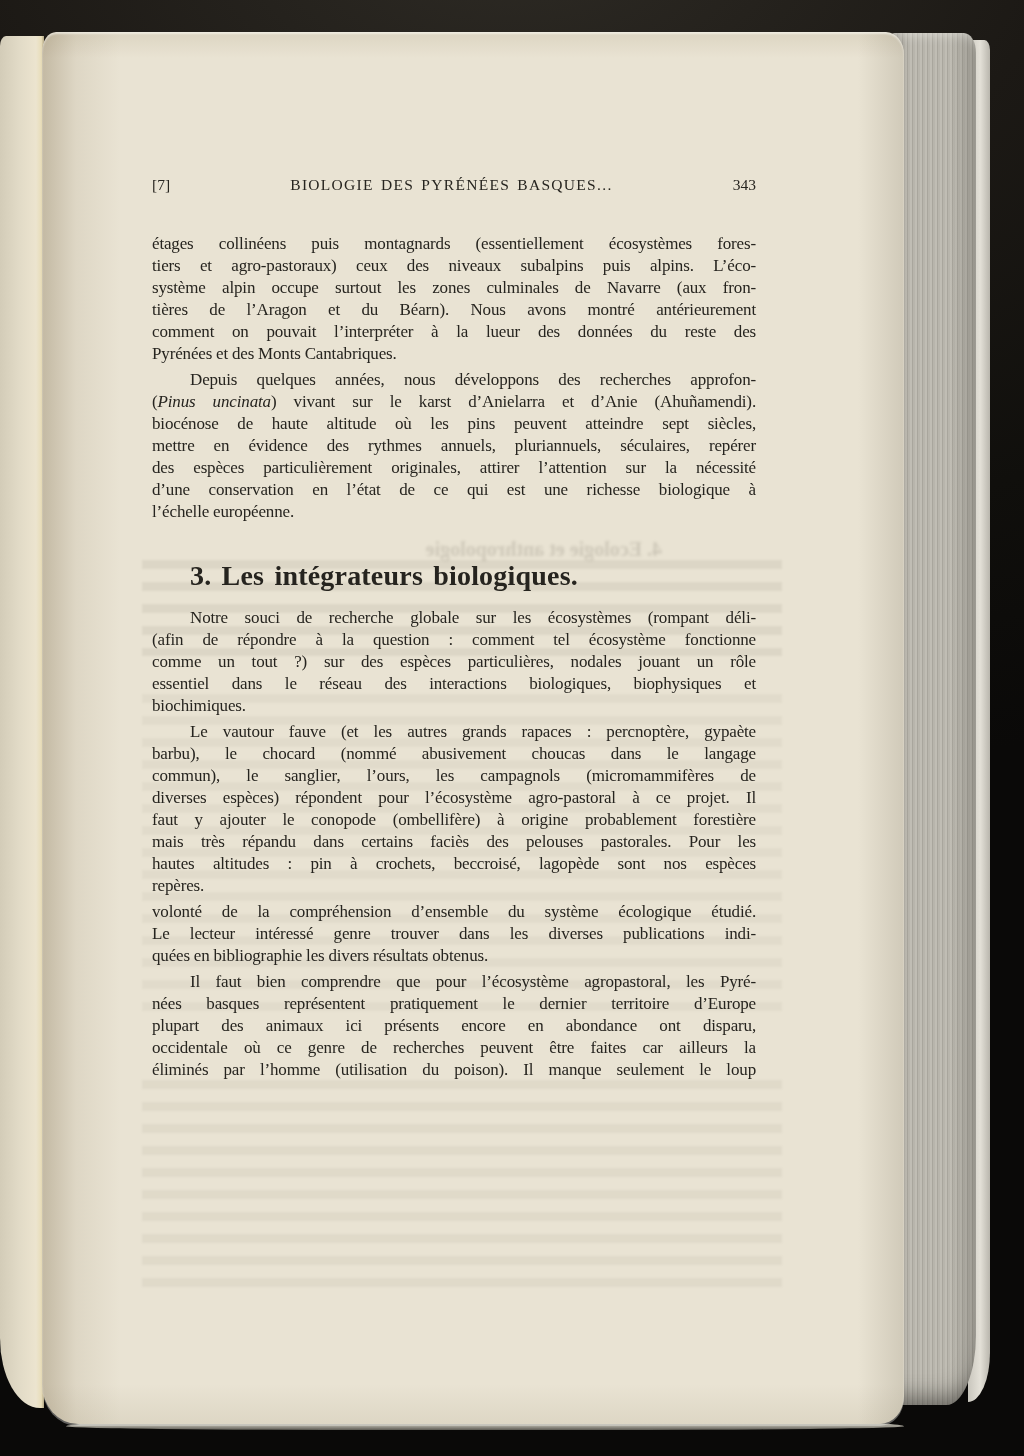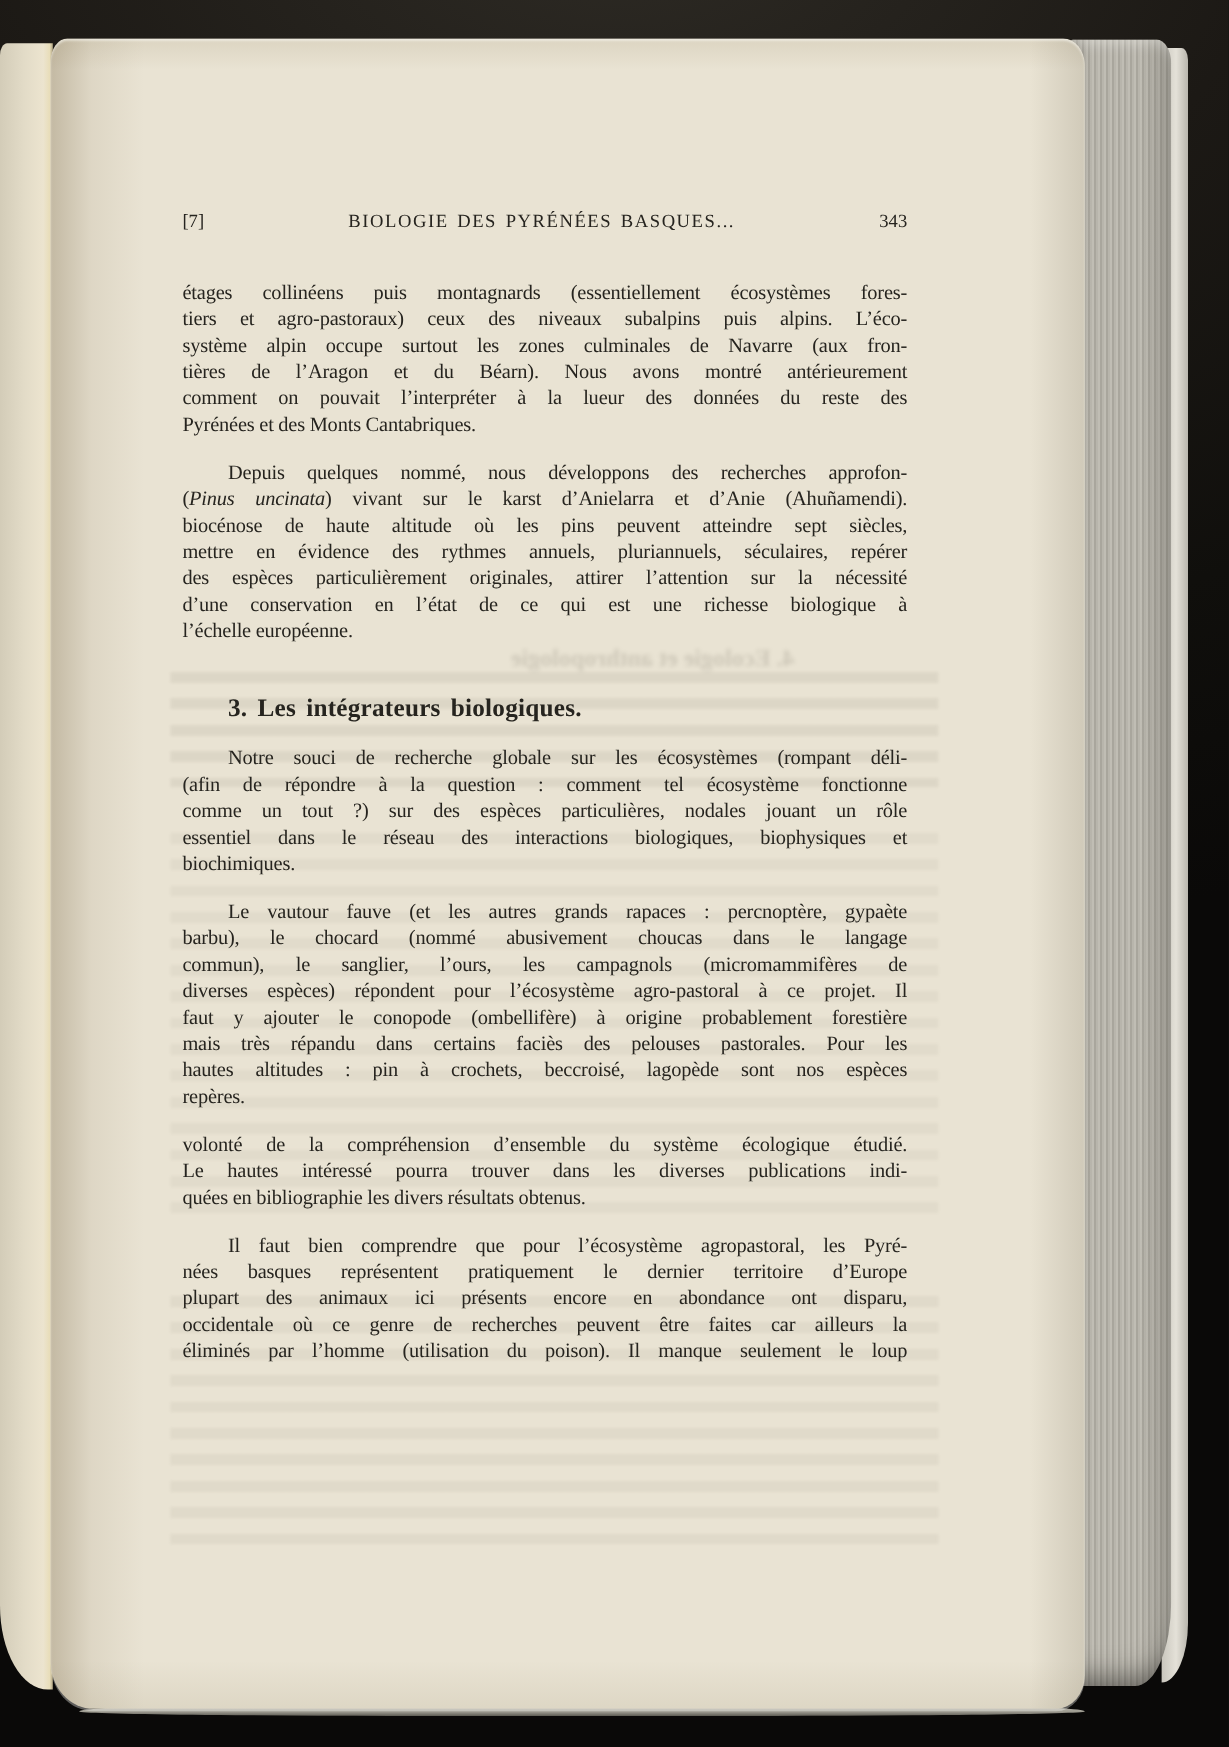--- a/index.html
+++ b/index.html
@@ -55,26 +55,26 @@
     left:100px;width:640px;opacity:.16;filter:blur(1.2px);
     background:repeating-linear-gradient(180deg, rgba(96,90,74,.55) 0 9px, rgba(96,90,74,0) 9px 22px);
   }
   .ghost-band.b1{top:528px;height:96px;}
   .ghost-band.b2{top:662px;height:330px;opacity:.10;}
   .ghost-band.b3{top:1048px;height:210px;opacity:.12;}
   
   .content{position:absolute;left:110px;top:0;width:604px;padding-top:144px;z-index:3;color:#26241f;}
   .runhead{display:flex;justify-content:space-between;align-items:baseline;height:20px;margin-bottom:37px;font-size:15.5px;}
   .runhead .title{letter-spacing:1.3px;word-spacing:2px;}
-  .para{margin-top:18px;font-size:17px;line-height:22px;}
+  .para{margin-top:4px;font-size:17px;line-height:22px;}
   .para .line{text-align:justify;text-align-last:justify;white-space:nowrap;letter-spacing:-0.15px;word-spacing:-0.2px;}
   .para .line.endline{text-align-last:left;}
   .para .line.indent{text-indent:38px;}
   .para.heading{margin-top:40px;margin-bottom:18px;}
-  .para.heading .line{font-weight:bold;font-size:21px;line-height:26px;text-align-last:left;letter-spacing:.2px;word-spacing:3px;}
+  .para.heading .line{font-weight:bold;font-size:28px;line-height:26px;text-align-last:left;letter-spacing:.2px;word-spacing:3px;}
   .it{font-style:italic;}
 </style>
 </head>
 <body>
 
 <div class="stage">
   <div class="facing-page"></div>
   <div class="fore-edge-sliver"></div>
   <div class="fore-edge"></div>
   <div class="bottom-edge"></div>
@@ -94,21 +94,21 @@
       <div>
           <div class="para">
             <div class="line">étages collinéens puis montagnards (essentiellement écosystèmes fores-</div>
             <div class="line">tiers et agro-pastoraux) ceux des niveaux subalpins puis alpins. L’éco-</div>
             <div class="line">système alpin occupe surtout les zones culminales de Navarre (aux fron-</div>
             <div class="line">tières de l’Aragon et du Béarn). Nous avons montré antérieurement</div>
             <div class="line">comment on pouvait l’interpréter à la lueur des données du reste des</div>
             <div class="line endline">Pyrénées et des Monts Cantabriques.</div>
           </div>
           <div class="para">
-            <div class="line indent">Depuis quelques nommé, nous développons des recherches approfon-</div>
+            <div class="line indent">Depuis quelques années, nous développons des recherches approfon-</div>
             <div class="line"><span>(</span><span class="it">Pinus uncinata</span><span>) vivant sur le karst d’Anielarra et d’Anie (Ahuñamendi).</span></div>
             <div class="line">biocénose de haute altitude où les pins peuvent atteindre sept siècles,</div>
             <div class="line">mettre en évidence des rythmes annuels, pluriannuels, séculaires, repérer</div>
             <div class="line">des espèces particulièrement originales, attirer l’attention sur la nécessité</div>
             <div class="line">d’une conservation en l’état de ce qui est une richesse biologique à</div>
             <div class="line endline">l’échelle européenne.</div>
           </div>
           <div class="para heading">
             <div class="line indent endline">3. Les intégrateurs biologiques.</div>
           </div>
@@ -124,21 +124,21 @@
             <div class="line">barbu), le chocard (nommé abusivement choucas dans le langage</div>
             <div class="line">commun), le sanglier, l’ours, les campagnols (micromammifères de</div>
             <div class="line">diverses espèces) répondent pour l’écosystème agro-pastoral à ce projet. Il</div>
             <div class="line">faut y ajouter le conopode (ombellifère) à origine probablement forestière</div>
             <div class="line">mais très répandu dans certains faciès des pelouses pastorales. Pour les</div>
             <div class="line">hautes altitudes : pin à crochets, beccroisé, lagopède sont nos espèces</div>
             <div class="line endline">repères.</div>
           </div>
           <div class="para">
             <div class="line">volonté de la compréhension d’ensemble du système écologique étudié.</div>
-            <div class="line">Le hautes intéressé pourra trouver dans les diverses publications indi-</div>
+            <div class="line">Le lecteur intéressé genre trouver dans les diverses publications indi-</div>
             <div class="line endline">quées en bibliographie les divers résultats obtenus.</div>
           </div>
           <div class="para">
             <div class="line indent">Il faut bien comprendre que pour l’écosystème agropastoral, les Pyré-</div>
             <div class="line">nées basques représentent pratiquement le dernier territoire d’Europe</div>
             <div class="line">plupart des animaux ici présents encore en abondance ont disparu,</div>
             <div class="line">occidentale où ce genre de recherches peuvent être faites car ailleurs la</div>
             <div class="line">éliminés par l’homme (utilisation du poison). Il manque seulement le loup</div>
           </div>
         </div>

